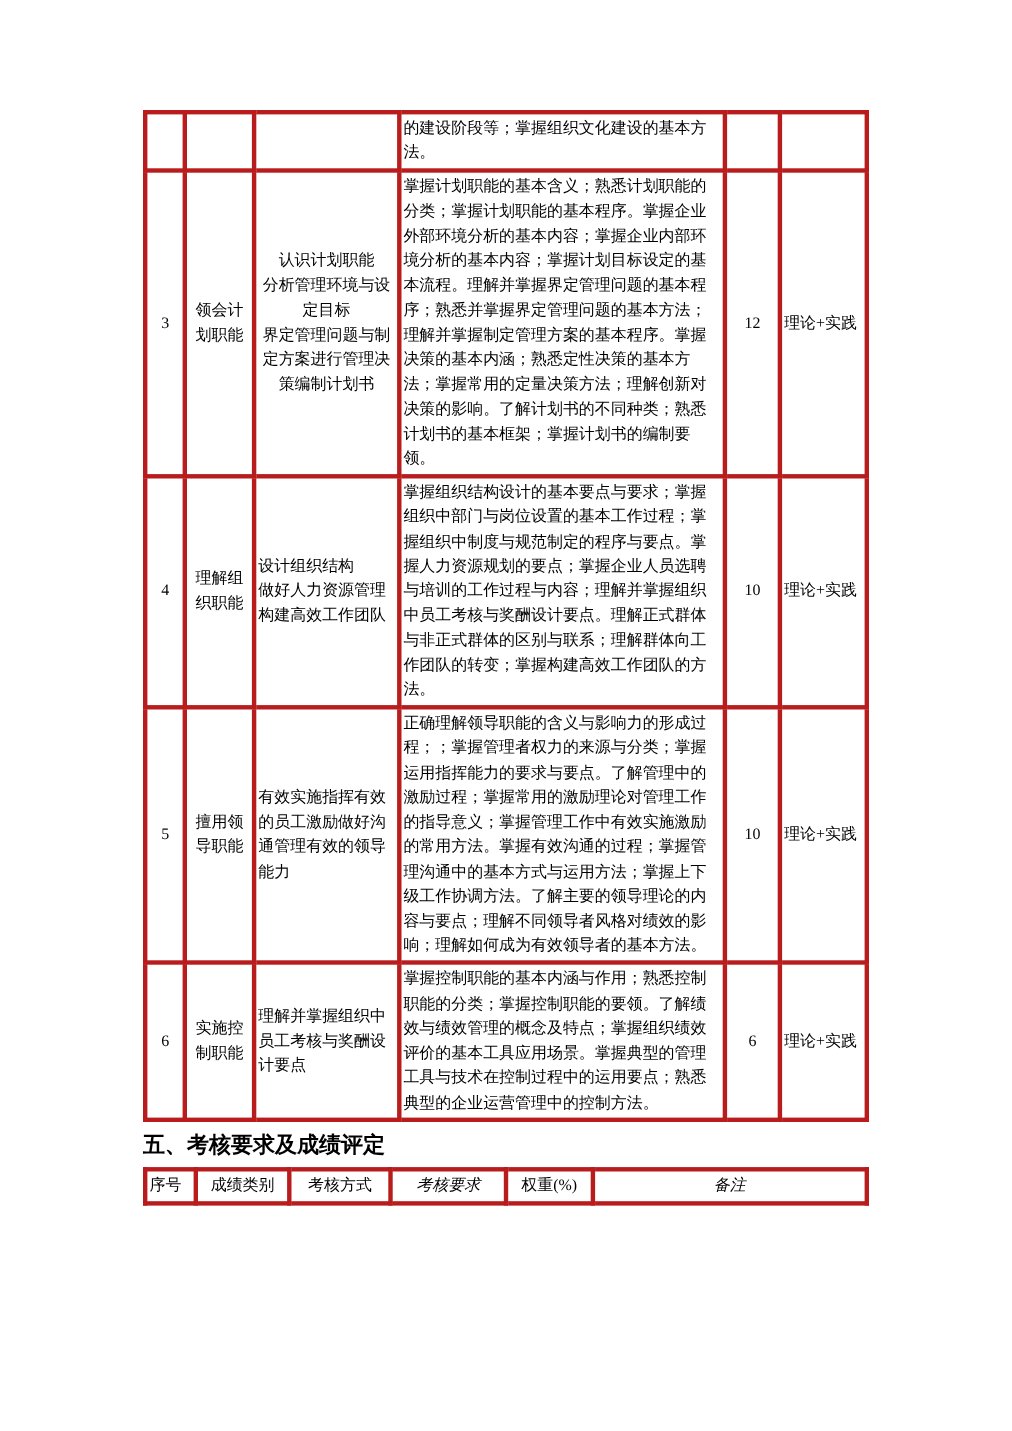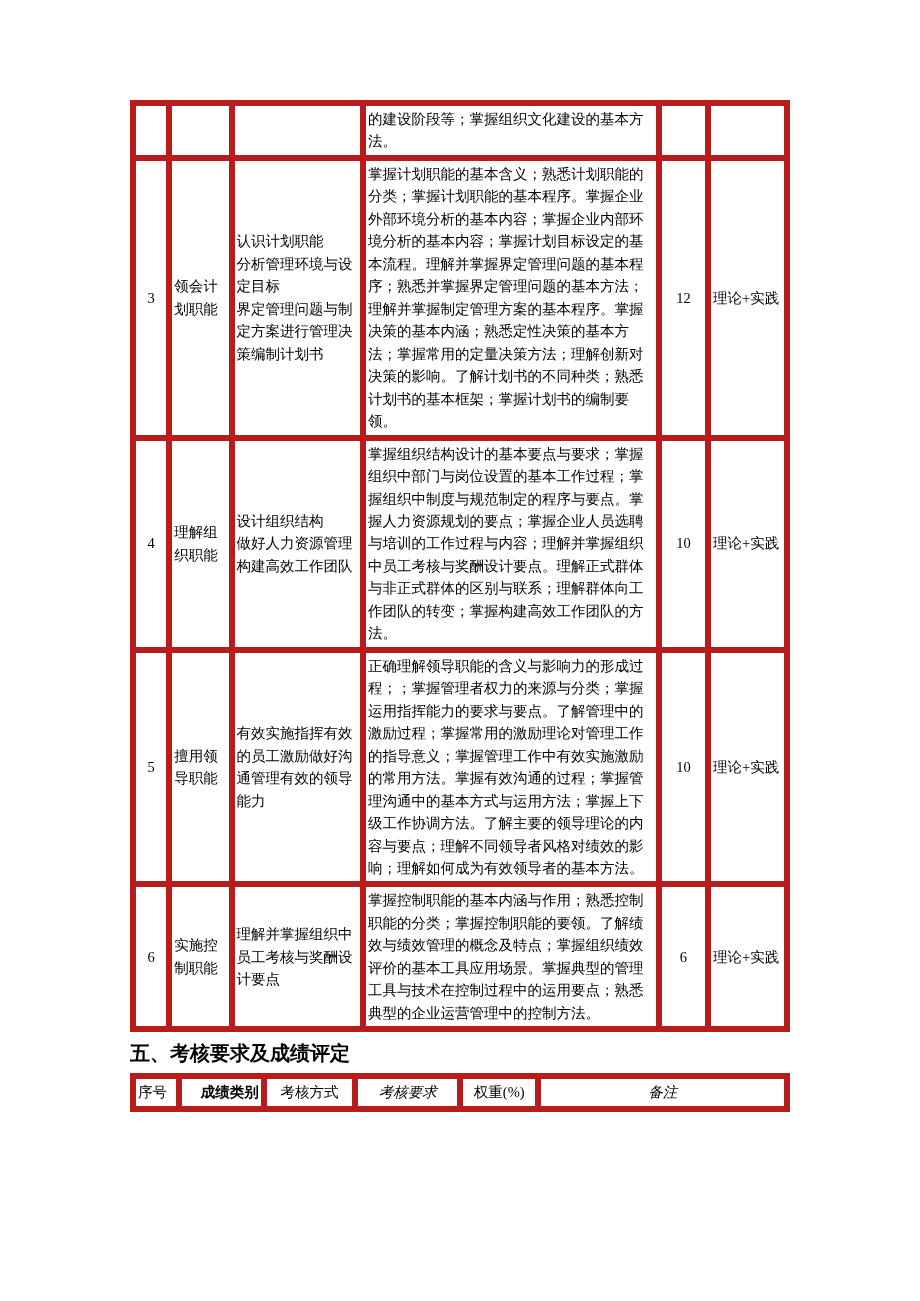--- a/index.html
+++ b/index.html
@@ -12,40 +12,40 @@
       color: #000;
       font-size: 14.5px;
       line-height: 1.55;
     }
     table {
       border-collapse: collapse;
       width: 100%;
       table-layout: fixed;
     }
     td, th {
-      border: 6px solid #b91c1c;
+      border: 4px solid #b91c1c;
       padding: 2px 2px;
       vertical-align: middle;
       word-wrap: break-word;
       word-break: break-all;
     }
     .c-num   { width: 5.5%;  text-align: center; }
-    .c-name  { width: 9.5%; }
+    .c-name  { width: 9.5%; text-align: center; }
     .c-items { width: 20%; }
     .c-req   { width: 45%; }
     .c-hours { width: 7.5%;  text-align: center; }
     .c-mode  { width: 12%;  text-align: left; }
     .section-heading {
       font-family: Liberation Serif, serif;
       font-size: 20px;
       font-weight: bold;
       margin: 6px 0 4px 0;
     }
     .t2-c1 { width: 7%;  }
-    .t2-c2 { width: 13%; text-align: right; font-weight: bold; }
+    .t2-c2 { width: 13%; text-align: center; }
     .t2-c3 { width: 14%; text-align: center; margin-top: 36px; }
     .t2-c4 { width: 16%; text-align: center; font-style: italic; }
     .t2-c5 { width: 12%; text-align: center; }
     .t2-c6 { width: 38%; text-align: center; font-style: italic; }
   </style>
 </head>
 <body>
 
 <table>
   <colgroup>
@@ -61,21 +61,21 @@
       <td class="c-num"></td>
       <td class="c-name"></td>
       <td class="c-items"></td>
       <td class="c-req">的建设阶段等；掌握组织文化建设的基本方法。</td>
       <td class="c-hours"></td>
       <td class="c-mode"></td>
     </tr>
     <tr>
       <td class="c-num">3</td>
       <td class="c-name">领会计划职能</td>
-      <td class="c-items" style="white-space:pre-line;">认识计划职能
+      <td class="c-items" style="white-space:pre-line;text-align:center;">认识计划职能
 分析管理环境与设定目标
 界定管理问题与制定方案进行管理决策编制计划书</td>
       <td class="c-req">掌握计划职能的基本含义；熟悉计划职能的分类；掌握计划职能的基本程序。掌握企业外部环境分析的基本内容；掌握企业内部环境分析的基本内容；掌握计划目标设定的基本流程。理解并掌握界定管理问题的基本程序；熟悉并掌握界定管理问题的基本方法；理解并掌握制定管理方案的基本程序。掌握决策的基本内涵；熟悉定性决策的基本方法；掌握常用的定量决策方法；理解创新对决策的影响。了解计划书的不同种类；熟悉计划书的基本框架；掌握计划书的编制要领。</td>
       <td class="c-hours">12</td>
       <td class="c-mode">理论+实践</td>
     </tr>
     <tr>
       <td class="c-num">4</td>
       <td class="c-name">理解组织职能</td>
       <td class="c-items" style="white-space:pre-line;">设计组织结构

